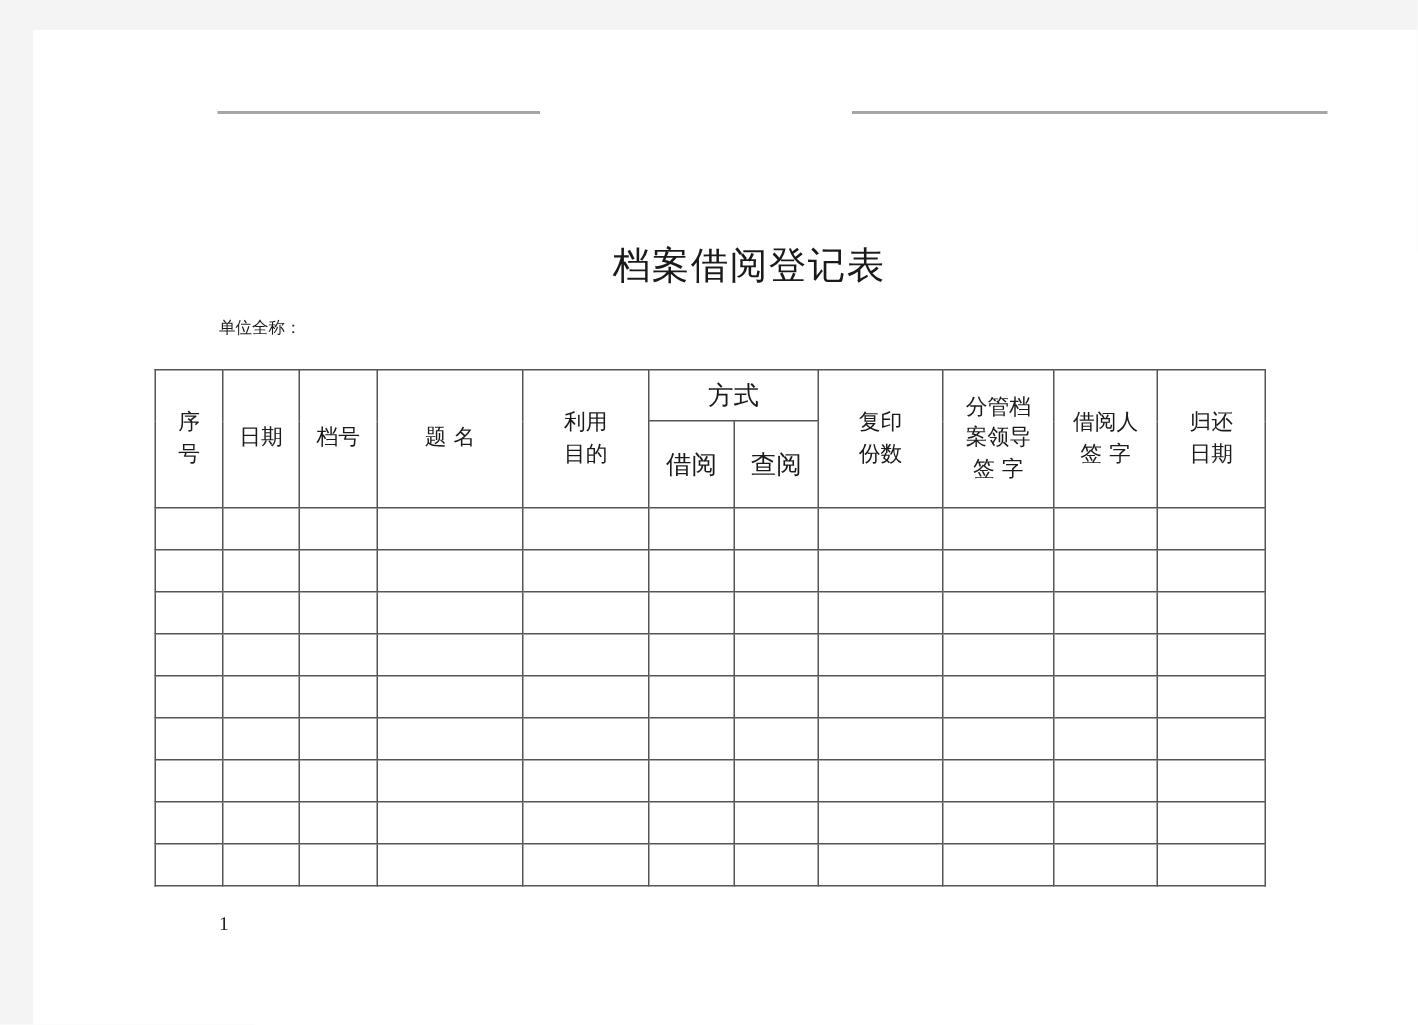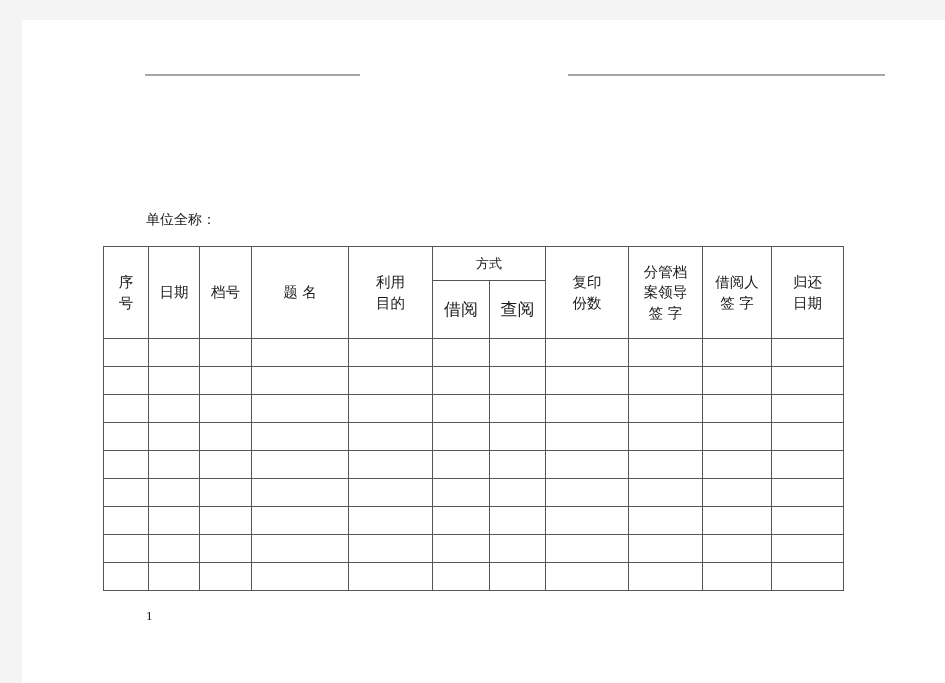--- a/index.html
+++ b/index.html
@@ -44,21 +44,21 @@
     letter-spacing: 1px;
     white-space: nowrap;
   }
   .doc-title .inner { display: inline-block; margin-left: 32px; }
 
   
   .unit-line {
     position: absolute;
     left: 124px;
     top: 191px;
-    font-size: 14px;
+    font-size: 11px;
     color: #1a1a1a;
     white-space: nowrap;
   }
 
   
   .tbl-wrap {
     position: absolute;
     left: 81px;
     top: 226px;
     width: 740px;
@@ -78,21 +78,21 @@
   }
   th.hd {
     height: 90px;
     font-size: 14.5px;
     line-height: 1.42;
     font-weight: bold;
     font-family: "DejaVu Sans", "Liberation Sans", sans-serif;
   }
   th.hd-top {
     height: 33px;
-    font-size: 13px;
+    font-size: 17px;
     font-weight: bold;
     font-family: "DejaVu Sans", "Liberation Sans", sans-serif;
   }
   th.hd-sub {
     height: 57px;
     font-size: 17px;
     font-weight: bold;
     font-family: "DejaVu Sans", "Liberation Sans", sans-serif;
   }
   th .stack { display: block; line-height: 1.42; }
@@ -122,20 +122,23 @@
   }
 </style>
 </head>
 <body>
 
 <div class="page">
 
   <div class="rule rule-left"></div>
   <div class="rule rule-right"></div>
 
+  <div class="doc-title">
+    <span class="inner">档案借阅登记表</span>
+  </div>
 
   <div class="unit-line">单位全称：</div>
 
   <div class="tbl-wrap">
     <table class="reg">
       <colgroup>
         <col class="c-seq">
           <col class="c-date">
           <col class="c-arch">
           <col class="c-title">

